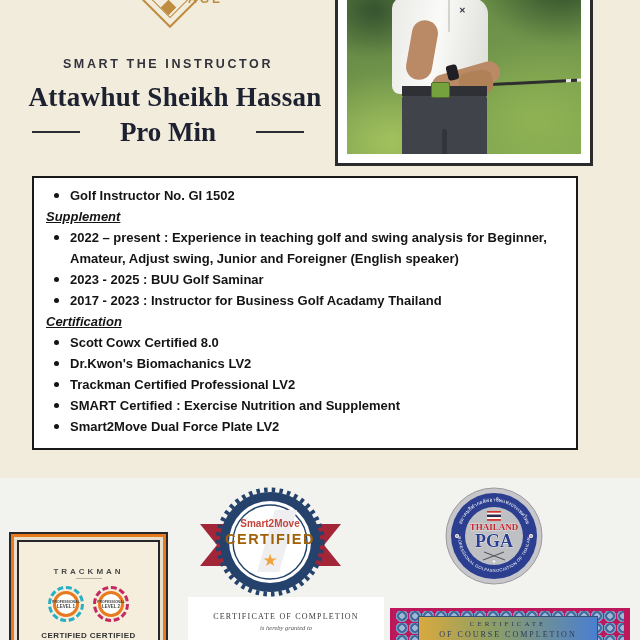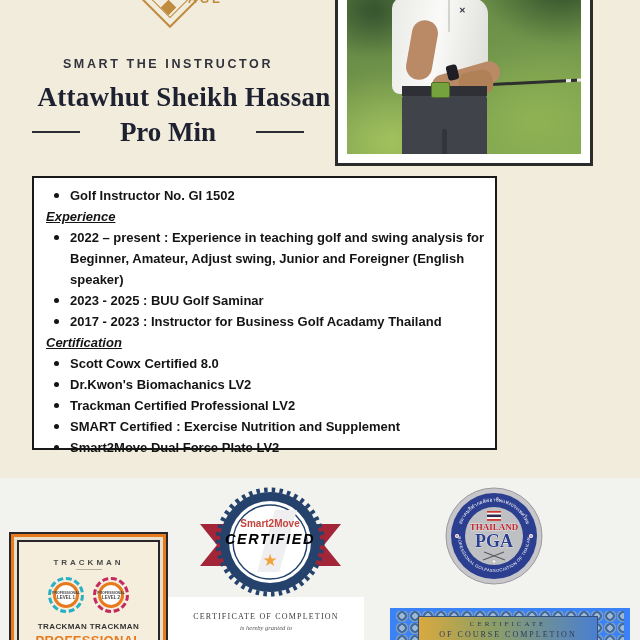--- a/index.html
+++ b/index.html
@@ -23,21 +23,21 @@
     position:absolute; left:188px; top:0; width:60px; height:5px; overflow:hidden;
     color:#bf8c3f; font-size:12px; font-weight:bold; letter-spacing:3px;
   }
   .logo-frag span{display:block; transform:translateY(-8px);}
   
   .eyebrow{
     position:absolute; left:0; top:57px; width:336px; text-align:center;
     font-size:12.5px; font-weight:600; letter-spacing:2.6px; color:#32323c;
   }
   .title{
-    position:absolute; left:16px; top:82px; width:336px; text-align:center;
+    position:absolute; left:7px; top:82px; width:336px; text-align:center;
     font-family:"Liberation Serif",serif; font-weight:bold;
     font-size:27px; line-height:31px; color:#1d2130; letter-spacing:.3px;
   }
   .title-line2-row{
     position:absolute; left:0; top:116px; width:336px; height:32px;
     display:flex; align-items:center; justify-content:center;gap:20px;
   }
   .title-dash{width:48px; height:2px; background:#2c2c35; margin:0 20px;}
   .title-line2{
     font-family:"Liberation Serif",serif; font-weight:bold;
@@ -77,38 +77,38 @@
     background:#b08057; border-radius:9px; transform:rotate(-10deg);}
   .g-pants{position:absolute; left:55px; top:125px; width:85px; height:62px;
     background:#41434b; border-radius:4px;}
   .g-pants:before{content:""; position:absolute; left:40px; top:34px; width:5px; height:28px;
     background:#33353c; border-radius:3px;}
   .g-belt{position:absolute; left:55px; top:116px; width:85px; height:10px; background:#2f3036;}
   .g-buckle{position:absolute; left:84px; top:112px; width:17px; height:14px;
     background:#76a23d; border:1px solid #4c6f25; border-radius:2px;}
   
   .info-box{
-    position:absolute; left:32px; top:176px; width:465px; height:274px;
+    position:absolute; left:32px; top:176px; width:546px; height:274px;
     background:#fff; border:2px solid #191919; box-sizing:border-box;
     padding:7px 4px 6px 10px; color:#141414;
   }
   .info-row{position:relative; font-size:13px; font-weight:700; line-height:21px;}
   .info-row.bullet{padding-left:26px;}
   .info-row.bullet:before{content:""; position:absolute; left:10px; top:8px;
     width:5px; height:5px; background:#141414; border-radius:50%;}
   .info-row.header{font-style:italic; text-decoration:underline; padding-left:2px;}
   
   .bottom-strip{position:absolute; left:0; top:478px; width:640px; height:162px; background:#f2f2ee;}
   
   .tm-cert{position:absolute; left:9px; top:532px; width:159px; height:120px;
     border:2px solid #26262c; box-sizing:border-box; background:#e8e0cc;}
   .tm-b2{position:absolute; inset:0; border:3px solid #e87a1e; box-sizing:border-box;}
   .tm-b3{position:absolute; inset:3px; border:2px solid #26262c; box-sizing:border-box;
     background:#f6eedd; text-align:center;}
-  .tm-brand{margin-top:16px; font-size:8px; letter-spacing:3px; color:#4a4a4a; font-weight:600;}
+  .tm-brand{margin-top:25px; font-size:8px; letter-spacing:3px; color:#4a4a4a; font-weight:600;}
   .tm-brand-sub{width:26px; height:1px; background:#b9b2a2; margin:2px auto 0;}
   .tm-badges{display:flex; justify-content:center; gap:9px; margin-top:7px;}
   .tm-badge{width:36px; height:36px; border-radius:50%; border:3px dashed #2ab0c5;
     box-sizing:border-box; display:flex; align-items:center; justify-content:center;}
   .tm-badge.lv2{border-color:#c42a60;}
   .tm-badge-in{width:26px; height:26px; border-radius:50%; border:3px solid #e87a1e;
     box-sizing:border-box; background:#fff; display:flex; flex-direction:column;
     align-items:center; justify-content:center; color:#444; font-weight:bold;}
   .tm-badge-in .t1{font-size:3.5px; letter-spacing:0;}
   .tm-badge-in .t2{font-size:4.5px;}
@@ -118,32 +118,32 @@
   .s2m-ribbon{position:absolute; left:200px; top:524px; width:141px; height:42px;
     background:#a32638;
     clip-path:polygon(0 0,100% 0,88% 50%,100% 100%,0 100%,12% 50%);}
   .s2m{position:absolute; left:210px; top:482px; width:120px; height:120px;}
   .s2m svg{position:absolute; inset:0;}
   .s2m-mark{position:absolute; left:56px; top:28px; width:22px; height:62px;
     background:#efeff1; transform:skewX(-16deg);}
   .s2m-brand{position:absolute; left:0; top:36px; width:120px; text-align:center;
     font-size:10px; font-weight:bold; color:#c4453e;}
   .s2m-word{position:absolute; left:0; top:49px; width:120px; text-align:center;
-    font-size:14.5px; font-weight:bold; letter-spacing:1.5px; color:#000000;font-style:italic;}
+    font-size:14.5px; font-weight:bold; letter-spacing:1.5px; color:#a16207;}
   .s2m-star{position:absolute; left:0; top:68px; width:120px; text-align:center;
     font-size:17px; color:#f2a33c;}
   
-  .paper{position:absolute; left:168px; top:597px; width:196px; height:43px; background:#fff;
+  .paper{position:absolute; left:188px; top:597px; width:196px; height:43px; background:#fff;
     text-align:center; font-family:"Liberation Serif",serif; color:#3a3a3a;}
   .paper-l1{margin-top:15px; font-size:8px; letter-spacing:1.2px;}
   .paper-l2{margin-top:3px; font-size:6.5px; font-style:italic; color:#555;}
   
   .pga{position:absolute; left:444px; top:486px; width:100px; height:100px;}
   
-  .cc-cert{position:absolute; left:390px; top:608px; width:240px; height:32px; background:#3b82f6;}
+  .cc-cert{position:absolute; left:390px; top:608px; width:240px; height:32px; background:#be185d;}
   .cc-ornate{position:absolute; left:6px; right:6px; top:3px; bottom:0;
     background-image:radial-gradient(circle at 6px 5px, #9db9d6 0 2.5px, #41699c 3px 4.5px, #7a9cc4 5px 6px, rgba(0,0,0,0) 6.5px);
     background-size:13px 12px;}
   .cc-banner{position:absolute; left:28px; right:32px; top:8px; bottom:-2px;
     background:linear-gradient(90deg,#d8a93f 0%, #8f9f63 40%, #4a7fd0 100%);
     border:1px solid #35507a; text-align:center; color:#2c3a5c;
     font-family:"Liberation Serif",serif;}
   .cc-l1{margin-top:3px; font-size:7px; letter-spacing:3px;}
   .cc-l2{margin-top:2px; font-size:8px; letter-spacing:2px;}
 </style>
@@ -180,21 +180,21 @@
       <div class="g-watch"></div>
       <div class="g-hand"></div>
       <div class="g-pants"></div>
       <div class="g-belt"></div>
       <div class="g-buckle"></div>
     </div>
   </div>
 
   <div class="info-box">
     <div class="info-row bullet">Golf Instructor No. GI 1502</div>
-    <div class="info-row header">Experience</div>
+    <div class="info-row header">Supplement</div>
     <div class="info-row bullet">2022 – present : Experience in teaching golf and swing analysis for Beginner, Amateur, Adjust swing, Junior and Foreigner (English speaker)</div>
     <div class="info-row bullet">2023 - 2025 : BUU Golf Saminar</div>
     <div class="info-row bullet">2017 - 2023 : Instructor for Business Golf Acadamy Thailand</div>
     <div class="info-row header">Certification</div>
     <div class="info-row bullet">Scott Cowx Certified 8.0</div>
     <div class="info-row bullet">Dr.Kwon's Biomachanics LV2</div>
     <div class="info-row bullet">Trackman Certified Professional LV2</div>
     <div class="info-row bullet">SMART Certified : Exercise Nutrition and Supplement</div>
     <div class="info-row bullet">Smart2Move Dual Force Plate LV2</div>
   </div>
@@ -213,21 +213,21 @@
               <span class="t2">LEVEL 1</span>
             </div>
           </div>
           <div class="tm-badge lv2">
             <div class="tm-badge-in">
               <span class="t1">PROFESSIONAL</span>
               <span class="t2">LEVEL 2</span>
             </div>
           </div>
         </div>
-        <div class="tm-line1">TRACKMAN TRACKMAN</div>
+        <div class="tm-line1">CERTIFIED CERTIFIED</div>
         <div class="tm-line2">PROFESSIONAL LEVEL 2</div>
       </div>
     </div>
   </div>
 
   <div class="s2m-ribbon"></div>
   <div class="s2m">
     <svg viewBox="0 0 120 120">
       <circle cx="60" cy="60" r="52" fill="none" stroke="#24426b" stroke-width="5" stroke-dasharray="3.5 4.2"></circle>
       <circle cx="60" cy="60" r="50" fill="#24426b"></circle>

